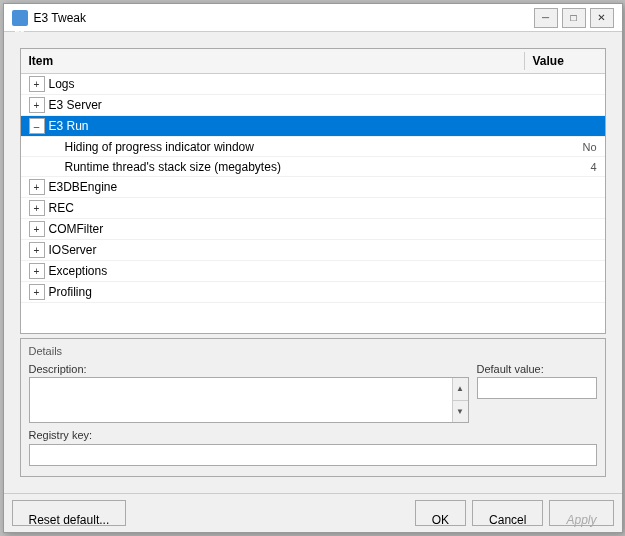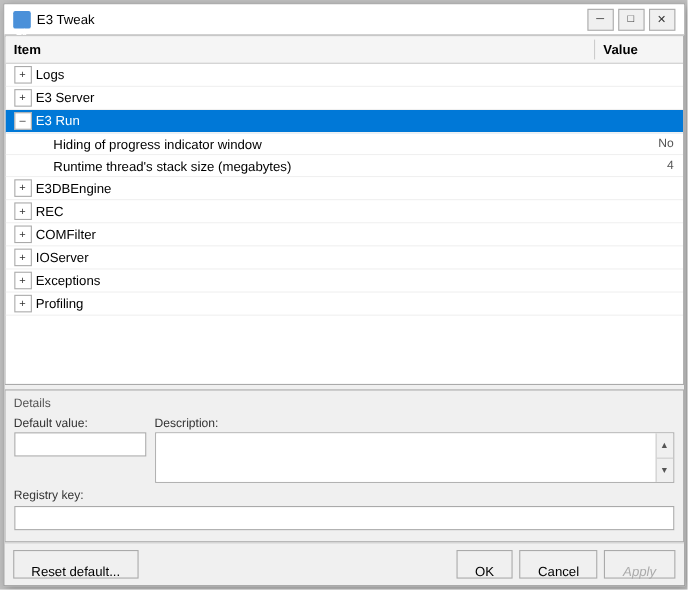--- a/index.html
+++ b/index.html
@@ -64,21 +64,21 @@
       justify-content: center;
       font-size: 10px;
       color: #333;
     }
 
     .content-area {
       flex: 1;
       display: flex;
       flex-direction: column;
       overflow: hidden;
-      padding: 0;
+      padding: 16px;
     }
 
     .tree-table {
       flex: 1;
       background: white;
       border: 1px solid #aaa;
       overflow-y: auto;
       overflow-x: hidden;
     }
     .tree-header {
@@ -348,36 +348,36 @@
           <div class="expand-icon">+</div>
           <span class="row-label">Profiling</span>
         </div>
         <div class="row-value"></div>
       </div>
     </div>
 
     <div class="details-section">
       <div class="details-title">Details</div>
       <div class="details-row">
-
-        <div class="details-col defval">
-          <span class="details-label">Default value:</span>
-          <input type="text" class="details-input" value="" style="">
-        </div>
 
         <div class="details-col desc">
           <span class="details-label">Description:</span>
           <div class="desc-with-scroll">
             <textarea class="desc-textarea" style=""></textarea>
             <div class="scroll-btns">
               <div class="scroll-btn">▲</div>
               <div class="scroll-btn">▼</div>
             </div>
           </div>
         </div>
+
+        <div class="details-col defval">
+          <span class="details-label">Default value:</span>
+          <input type="text" class="details-input" value="" style="">
+        </div>
       </div>
 
       <div class="registry-row">
         <span class="details-label">Registry key:</span>
         <input type="text" class="details-input" value="" style="width: 100%;">
       </div>
     </div>
   </div>
 
   <div class="footer">

